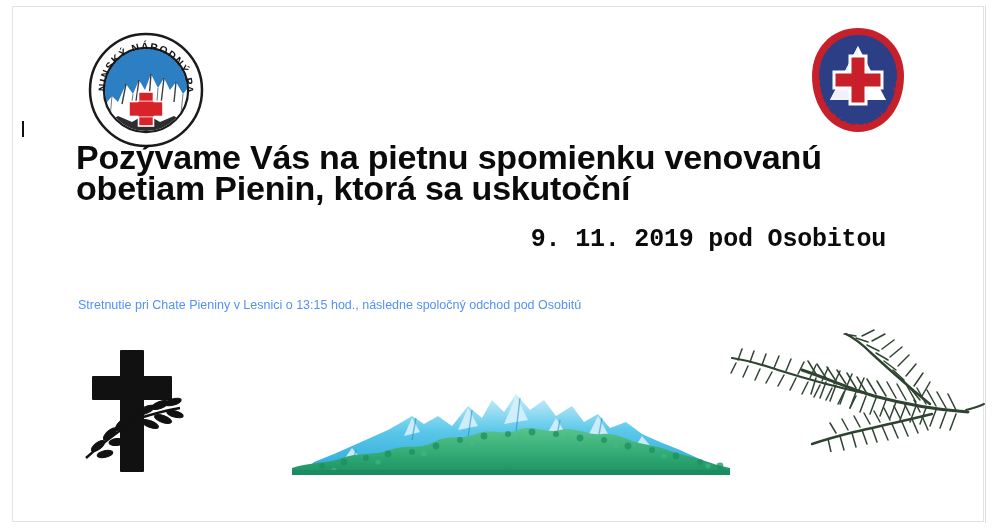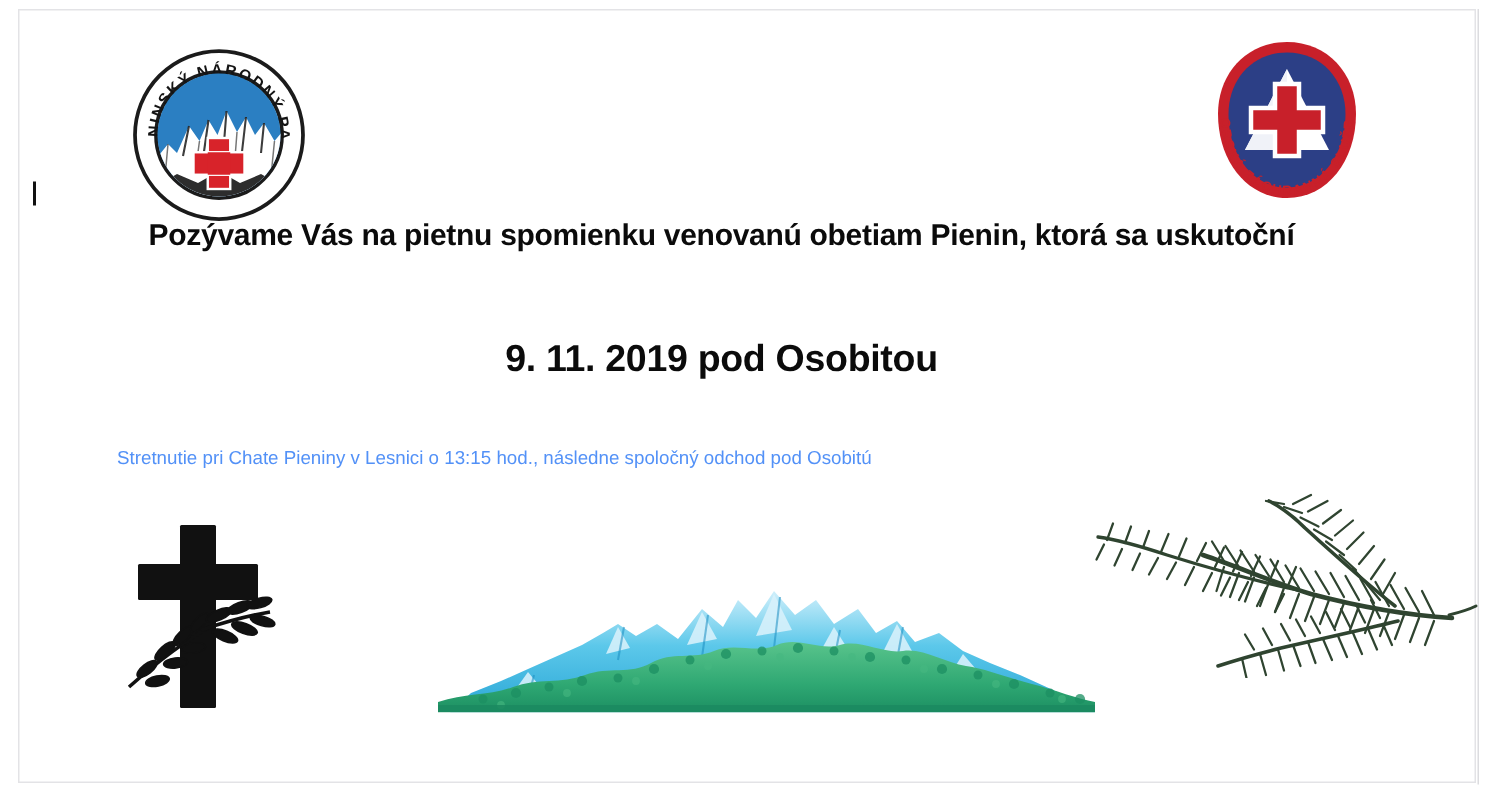--- a/index.html
+++ b/index.html
@@ -66,38 +66,38 @@
     height: 110px;
   }
   .logo-hzs svg { position: absolute; inset: 0; }
 
   
   .headline {
     position: absolute;
     left: 76px;
     top: 142px;
     width: 810px;
-    font-size: 20px;
+    font-size: 34px;
     font-weight: bold;
     line-height: 31px;
     color: #0b0b0b;
     letter-spacing: -0.2px;
-    text-align: center;
   }
   .date-line {
     position: absolute;
     left: 76px;
     top: 224px;
     width: 810px;
-    text-align: center;
+    text-align: right;
     font-size: 25px;
     font-weight: bold;
     line-height: 31px;
     color: #0b0b0b;
     letter-spacing: -0.2px;
+    font-family: Liberation Mono, monospace;
   }
   .detail-line {
     position: absolute;
     left: 78px;
     top: 297px;
     width: 700px;
     font-size: 12.5px;
     line-height: 16px;
     color: #3b82f6;
     opacity: 0.88;

